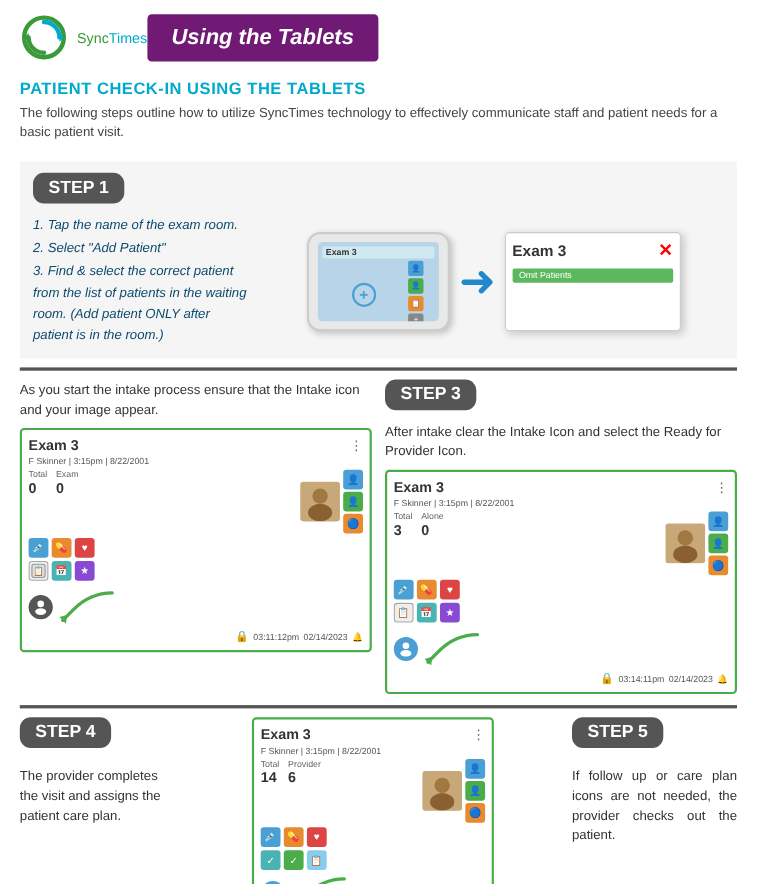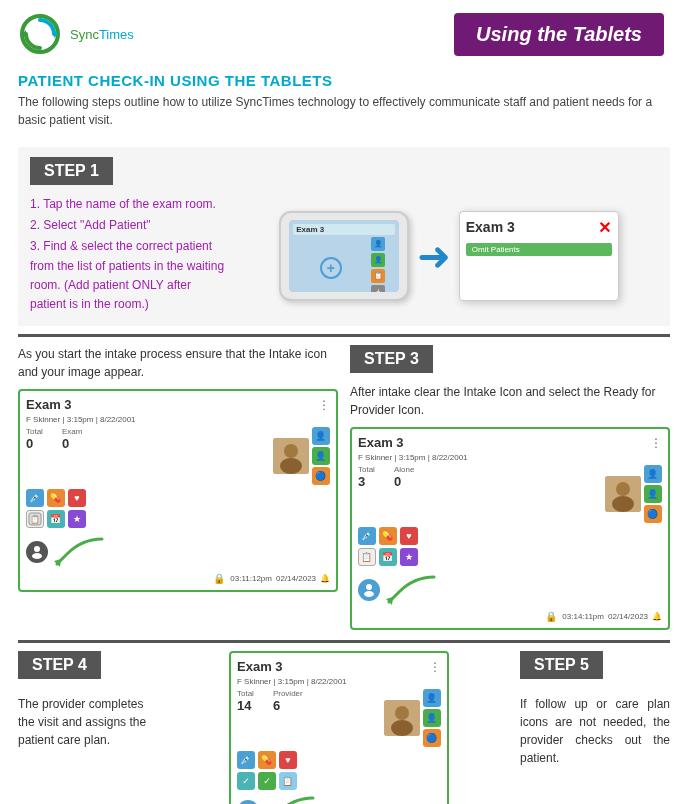--- a/index.html
+++ b/index.html
@@ -10,22 +10,22 @@
       min-height: 804px;
       overflow-x: hidden;
       font-size: 13px;
       color: #333;
     }
 
     
     .header {
       display: flex;
       align-items: center;
-      justify-content: space-between;
-      padding: 12px 24px 8px 18px;
+      justify-content: flex-start;
+      padding: 12px 12px 8px 18px;
       background: #fff;
     }
     .logo-container {
       display: flex;
       align-items: center;
       gap: 8px;
     }
     .logo-icon {
       width: 44px;
       height: 44px;
@@ -62,34 +62,36 @@
 
     
     .step-bar {
       background: #555;
       color: #fff;
       font-size: 16px;
       font-weight: 700;
       padding: 5px 14px;
       display: inline-block;
       margin-bottom: 10px;
+      border-radius: 10px;
     }
     .step1-content {
       display: flex;
       gap: 10px;
       align-items: center;
     }
     .step1-left {
       flex: 0 0 200px;
     }
     .step1-left p {
       font-size: 12px;
-      color: #a21caf;
+      color: #0c4a6e;
       line-height: 1.6;
       margin-bottom: 2px;
+      font-style: italic;
     }
     .step1-images {
       flex: 1;
       display: flex;
       align-items: center;
       justify-content: center;
       position: relative;
     }
 
     
@@ -281,21 +283,21 @@
       font-size: 12px;
       color: #666;
     }
     .exam-patient-info {
       font-size: 8px;
       color: #555;
       margin-bottom: 3px;
     }
     .exam-counts-row {
       display: flex;
-      gap: 19px;
+      gap: 8px;
       margin-bottom: 4px;
     }
     .exam-count-label {
       font-size: 8px;
       color: #666;
     }
     .exam-count-value {
       font-size: 13px;
       font-weight: 700;
       color: #333;

